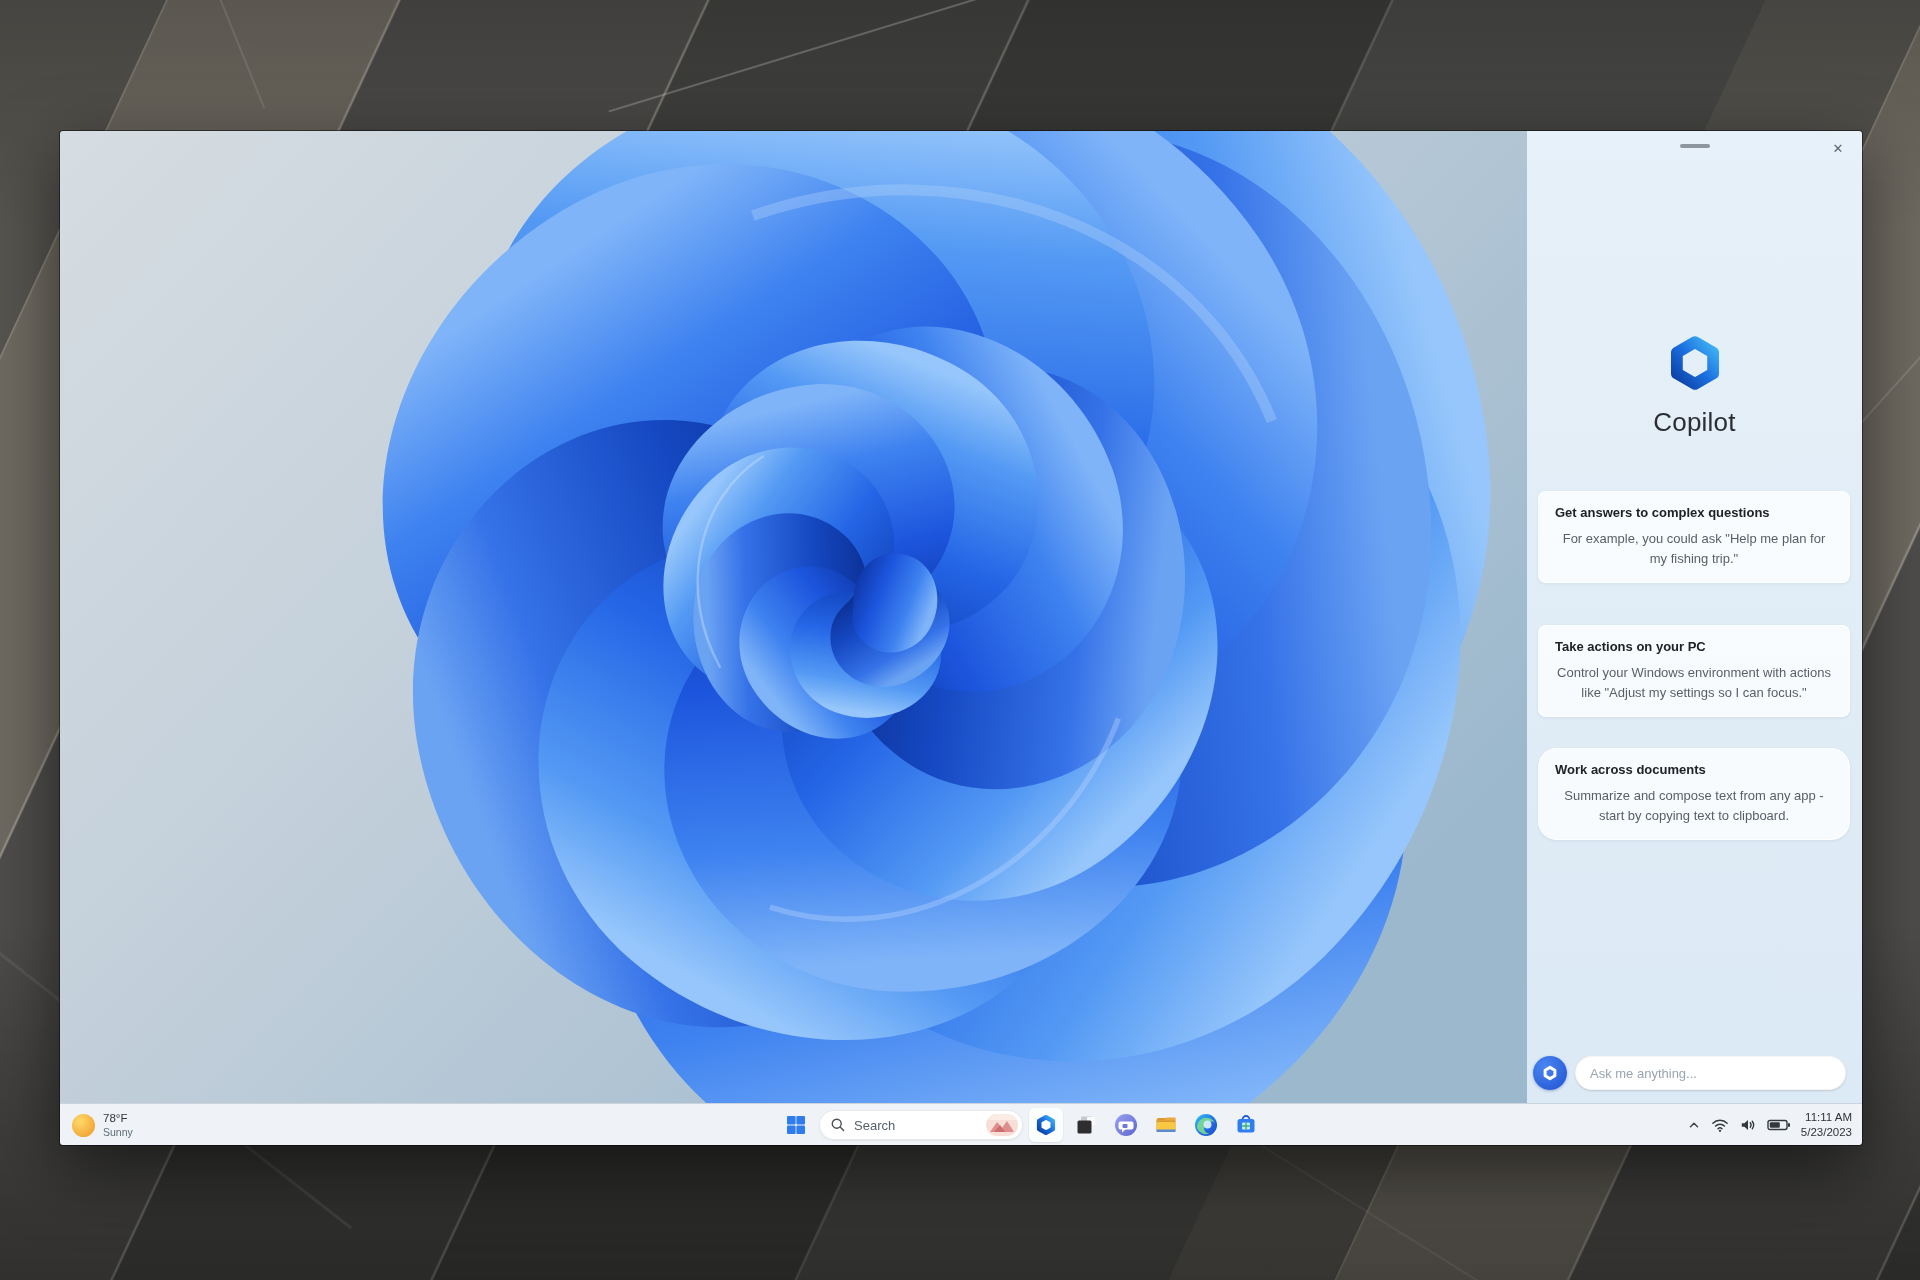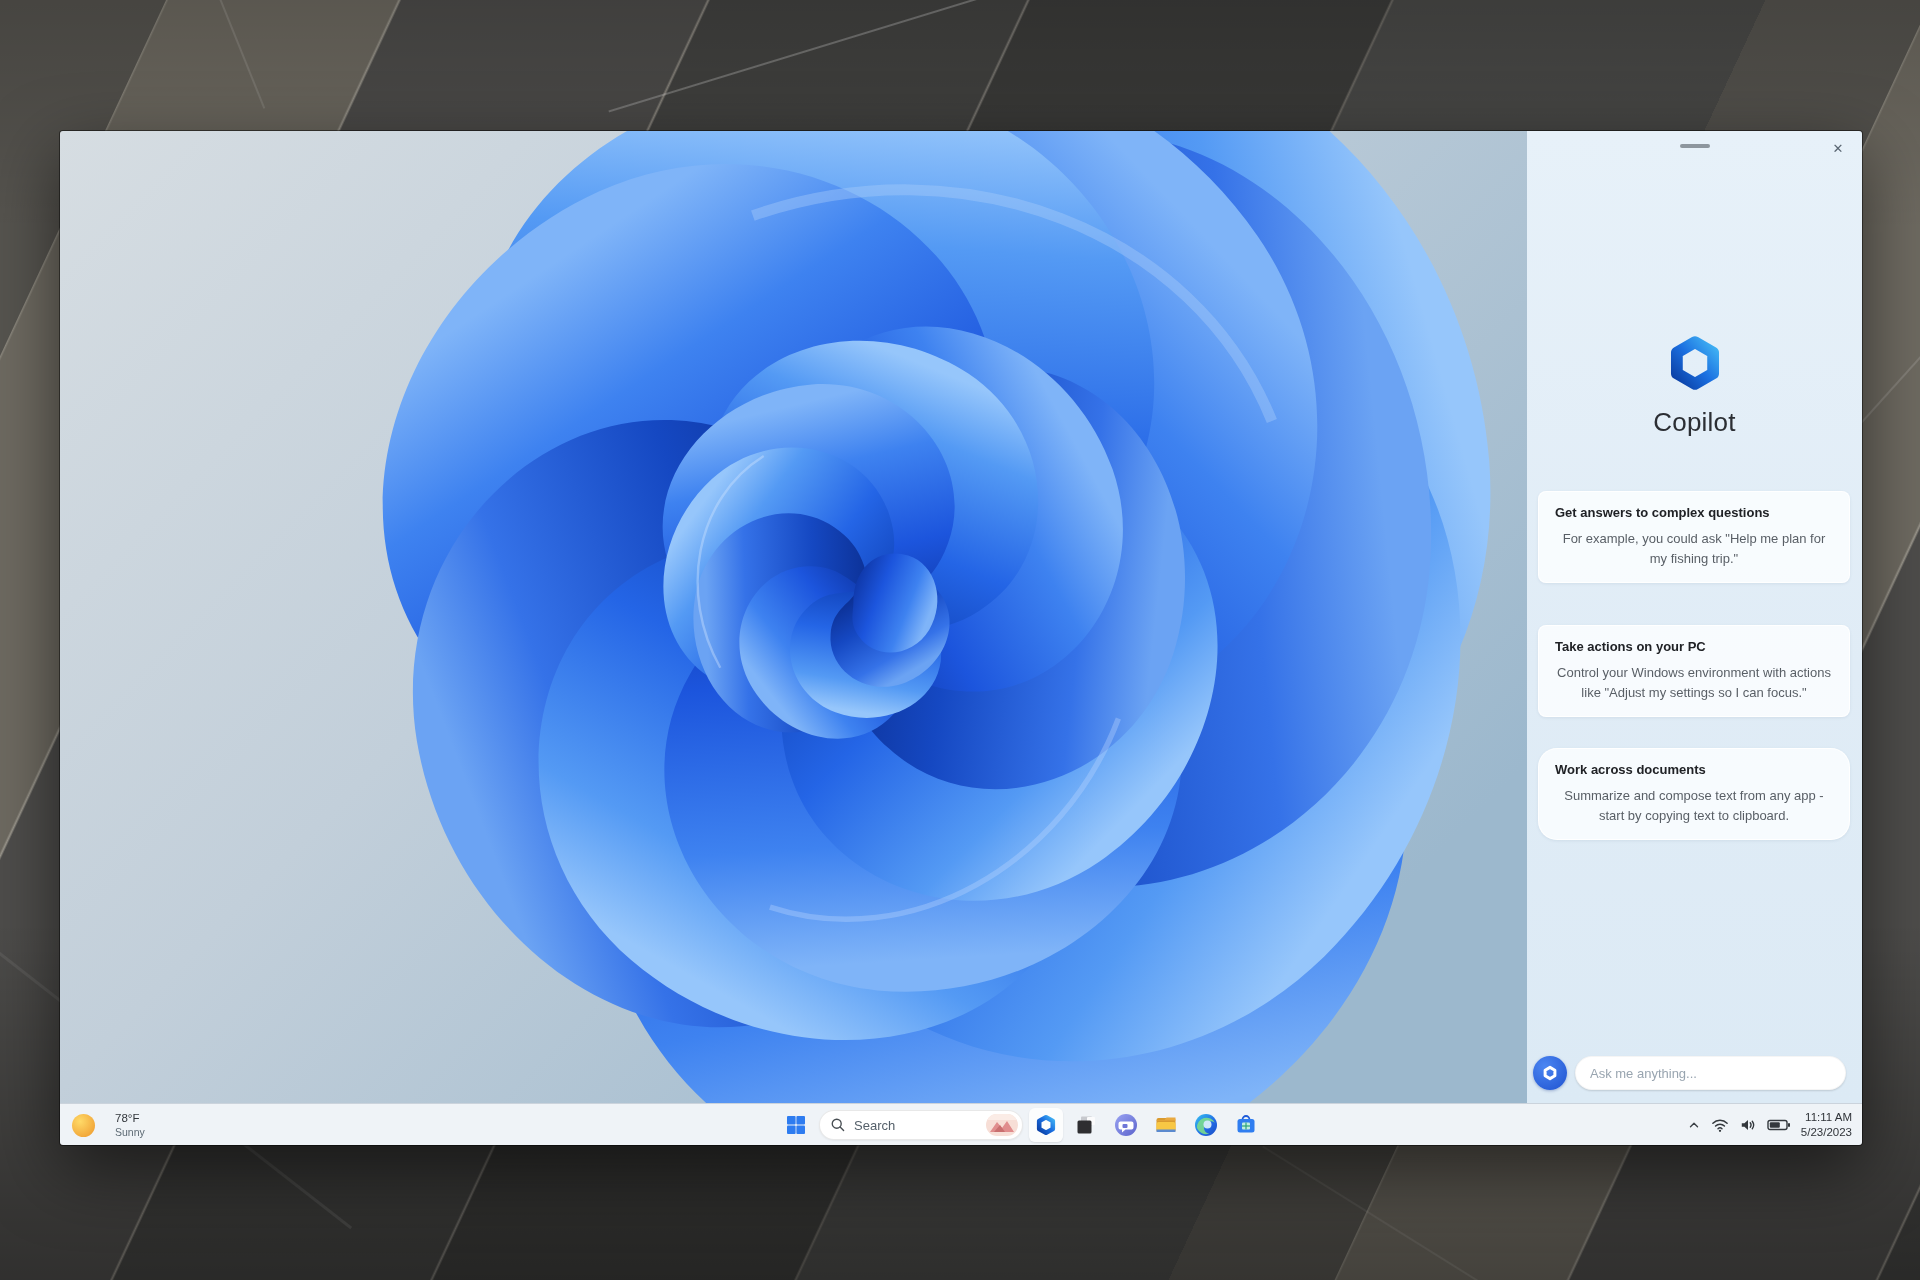--- a/index.html
+++ b/index.html
@@ -61,21 +61,21 @@
     box-shadow:0 1px 2px rgba(0,0,0,.14), inset 0 0 0 1px rgba(0,0,0,.04);
     display:flex; align-items:center; padding:0 15px; }
   .ask-pill input { border:none; outline:none; background:transparent; width:100%;
     font-size:13px; color:#333; font-family:"Liberation Sans", sans-serif; }
   .ask-pill input::placeholder { color:#99a5b0; }
 
   
   .taskbar { position:absolute; left:0; top:972px; width:1802px; height:42px;
     background:#eff3f7; border-top:1px solid rgba(110,130,150,.28); }
   .weather { position:absolute; left:12px; top:0; height:42px;
-    display:flex; align-items:center; gap:20px; cursor:pointer; }
+    display:flex; align-items:center; gap:8px; cursor:pointer; }
   .sun { width:23px; height:23px; border-radius:50%;
     background:radial-gradient(circle at 35% 32%, #ffda68, #f2a93c 72%, #e8962c); }
   .weather .wtxt { display:flex; flex-direction:column; line-height:1.25; }
   .weather .temp { font-size:11.5px; color:#33373c; }
   .weather .cond { font-size:10.5px; color:#5d6a74; }
   .tb-center { position:absolute; left:719px; top:0; height:42px;
     display:flex; align-items:center; gap:6px; }
   .tb-btn { width:34px; height:34px; border-radius:6px; display:flex; align-items:center;
     justify-content:center; cursor:pointer; }
   .tb-btn.active { background:rgba(255,255,255,.78); box-shadow:0 1px 2px rgba(0,0,0,.10); }

